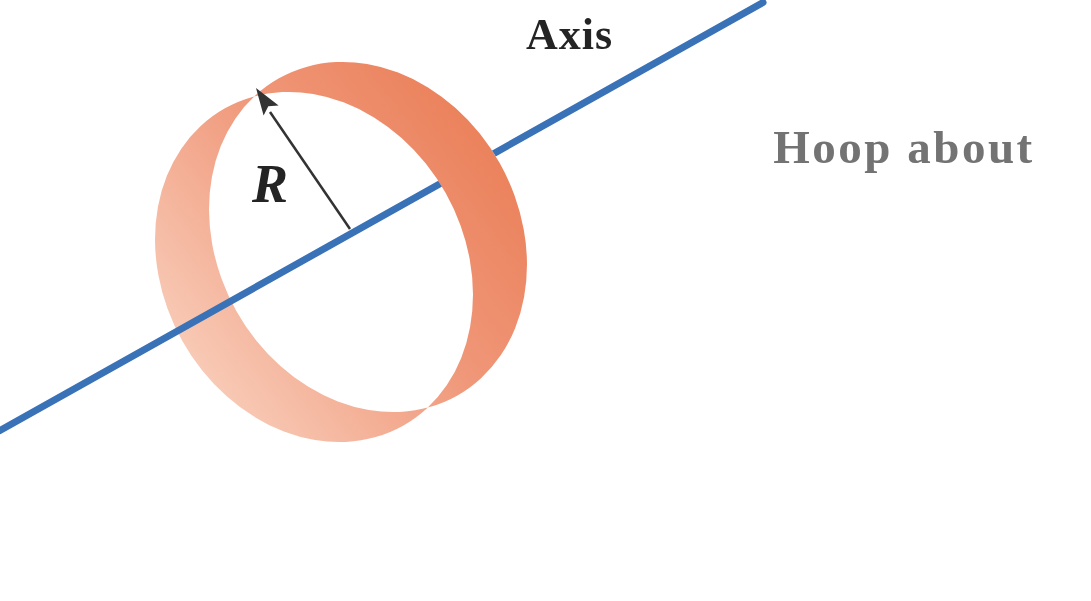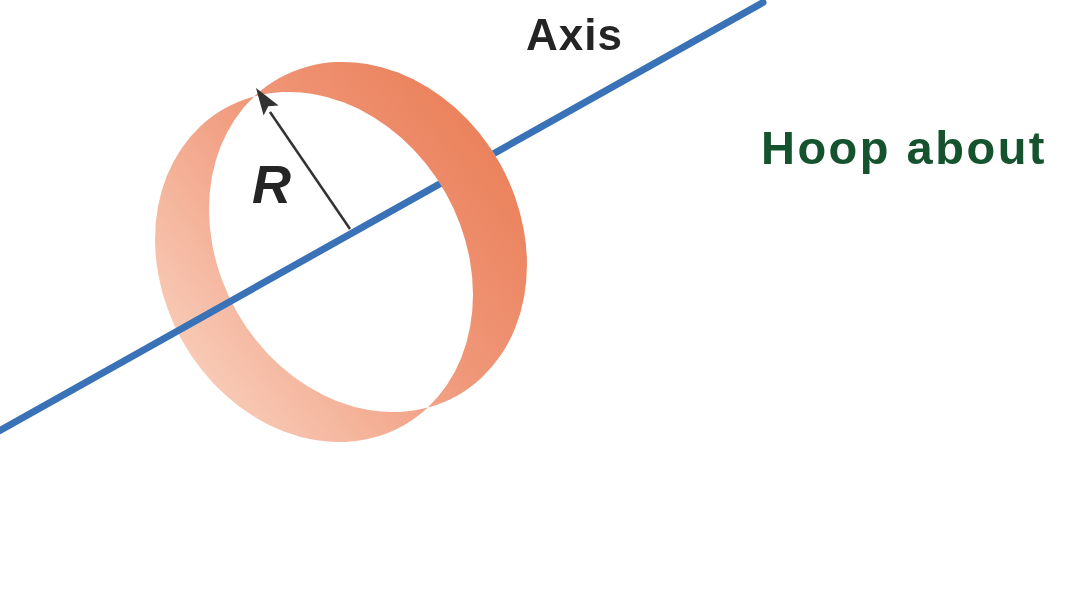--- a/index.html
+++ b/index.html
@@ -1,21 +1,21 @@
 <!DOCTYPE html>
 <html><head>
 <meta charset="utf-8">
 <style>
   html,body{margin:0;padding:0;background:#fff;}
   .canvas{
     position:relative;
     width:1091px;height:497px;
     background:#ffffff;
     overflow:hidden;
-    font-family:Liberation Sans, sans-serif;
+    font-family:Liberation Serif, serif;
   }
   .diagram-svg{position:absolute;left:0;top:0;}
   .label{position:absolute;white-space:nowrap;}
   .axis-label{
     left:526px;top:13px;
     font-size:44px;font-weight:600;letter-spacing:1px;line-height:1;
   }
   .radius-label{
     left:252px;top:157px;
     font-size:54px;font-weight:600;font-style:italic;line-height:1;
@@ -58,17 +58,17 @@
     <g>
       <line x1="350" y1="229" x2="270" y2="112" stroke-width="2.5" stroke="#333333"></line>
       <polygon points="256,88 278.6,105.4 268.3,106.3 263.6,115.4" fill="#333333"></polygon>
     </g>
   </svg>
 
   <div class="label axis-label" style="color: rgb(36, 36, 36);">Axis</div>
 
   <div class="label radius-label" style="color: rgb(36, 36, 36);">R</div>
 
-  <div class="caption" style="color: #14532d;">
+  <div class="caption" style="color: #737373;">
     <div>Hoop about</div>
   </div>
 
 </div>
 
 </body></html>

